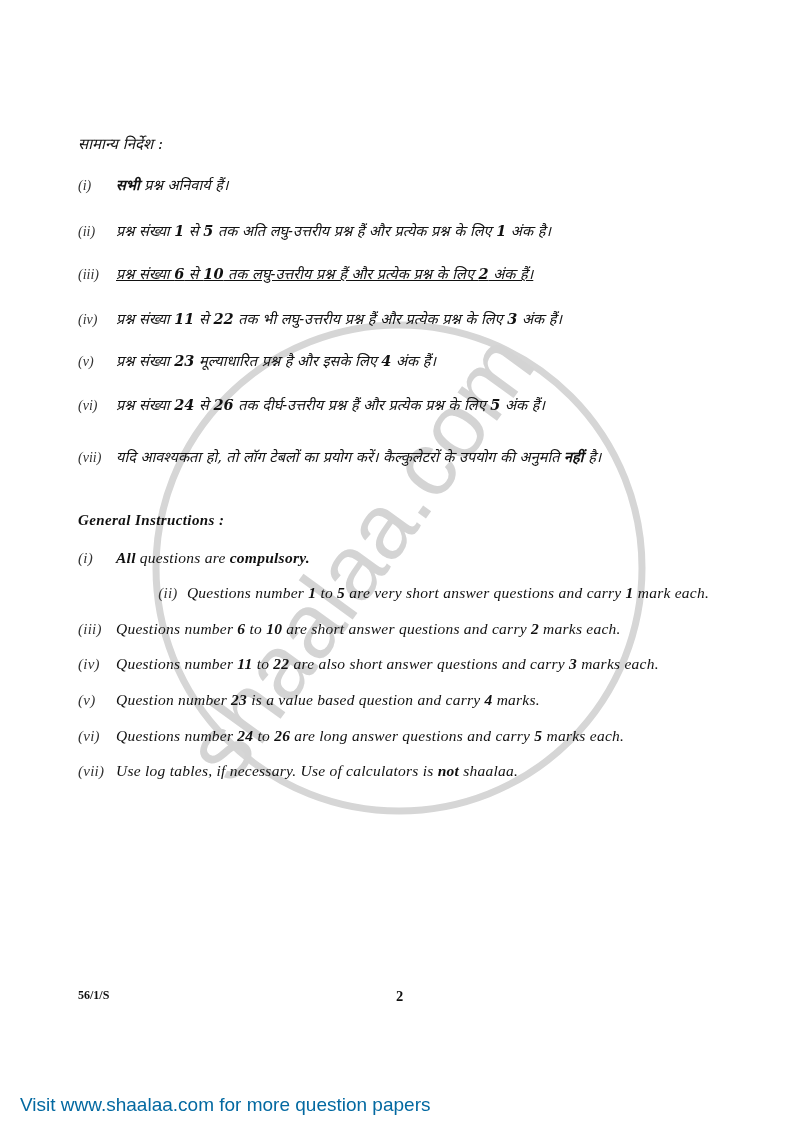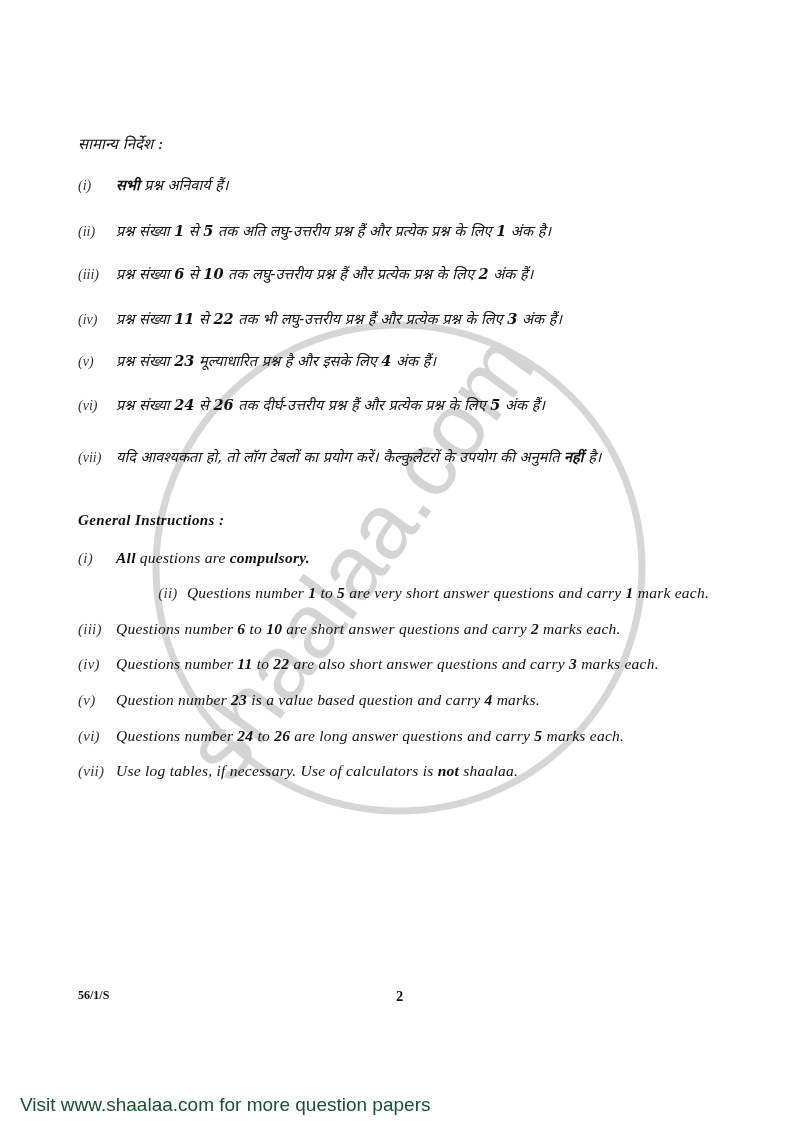--- a/index.html
+++ b/index.html
@@ -97,40 +97,40 @@
       font-family: "Liberation Serif", "DejaVu Serif", serif;
       font-weight: bold;
       font-size: 14.5px;
     }
     .promo {
       position: absolute;
       left: 20px;
       top: 1094px;
       font-family: "Liberation Sans", "DejaVu Sans", sans-serif;
       font-size: 19px;
-      color: #14532d;
+      color: #0369a1;
       white-space: nowrap;
     }
   </style>
 </head>
 <body>
 
 <svg class="watermark" width="800" height="1132" viewBox="0 0 800 1132" xmlns="http://www.w3.org/2000/svg">
   <ellipse cx="399" cy="568" rx="243" ry="243" fill="none" stroke="#d6d6d6" stroke-width="7"></ellipse>
   <text x="0" y="0" transform="translate(385 575) rotate(-54)" text-anchor="middle" font-family="Liberation Sans, DejaVu Sans, sans-serif" font-size="92" fill="#d4d4d4">shaalaa.com</text>
 </svg>
 
 <div class="page">
 
   <div class="heading hi">सामान्य निर्देश :</div>
 
   <div id="hindi-list">
       <div class="item hi" style="top: 174px;"><span class="num">(i)</span><span class="text"><b>सभी</b><span> प्रश्न अनिवार्य हैं।</span></span></div>
       <div class="item hi" style="top: 220px;"><span class="num">(ii)</span><span class="text"><span>प्रश्न संख्या </span><b>1</b><span> से </span><b>5</b><span>  तक अति लघु-उत्तरीय प्रश्न हैं और प्रत्येक प्रश्न के लिए </span><b>1</b><span> अंक है।</span></span></div>
-      <div class="item hi" style="top: 263px;"><span class="num">(iii)</span><span class="text"><span>प्रश्न संख्या </span><b>6</b><span> से </span><b>10</b><span> तक लघु-उत्तरीय प्रश्न हैं और प्रत्येक प्रश्न के लिए </span><b>2</b><span> अंक हैं।</span></span></div>
+      <div class="item hi" style="top: 263px; text-decoration: underline;"><span class="num">(iii)</span><span class="text"><span>प्रश्न संख्या </span><b>6</b><span> से </span><b>10</b><span> तक लघु-उत्तरीय प्रश्न हैं और प्रत्येक प्रश्न के लिए </span><b>2</b><span> अंक हैं।</span></span></div>
       <div class="item hi" style="top: 308px;"><span class="num">(iv)</span><span class="text"><span>प्रश्न संख्या </span><b>11</b><span> से </span><b>22</b><span> तक भी लघु-उत्तरीय प्रश्न हैं और प्रत्येक प्रश्न के लिए </span><b>3</b><span> अंक हैं।</span></span></div>
       <div class="item hi" style="top: 350px;"><span class="num">(v)</span><span class="text"><span>प्रश्न संख्या </span><b>23</b><span> मूल्याधारित प्रश्न है और इसके लिए </span><b>4</b><span> अंक हैं।</span></span></div>
       <div class="item hi" style="top: 394px;"><span class="num">(vi)</span><span class="text"><span>प्रश्न संख्या </span><b>24</b><span> से </span><b>26</b><span> तक दीर्घ-उत्तरीय प्रश्न हैं और प्रत्येक प्रश्न के लिए </span><b>5</b><span> अंक हैं।</span></span></div>
       <div class="item hi" style="top: 437px; margin-top: 9px;"><span class="num">(vii)</span><span class="text"><span>यदि आवश्यकता हो, तो लॉग टेबलों का प्रयोग करें। कैल्कुलेटरों के उपयोग की अनुमति </span><b>नहीं</b><span> है।</span></span></div>
     </div>
 
   <div class="heading en">General Instructions :</div>
 
   <div id="english-list">
       <div class="item en" style="top: 549px;"><span class="num">(i)</span><span class="text"><b>All</b><span> questions are </span><b>compulsory.</b></span></div>

